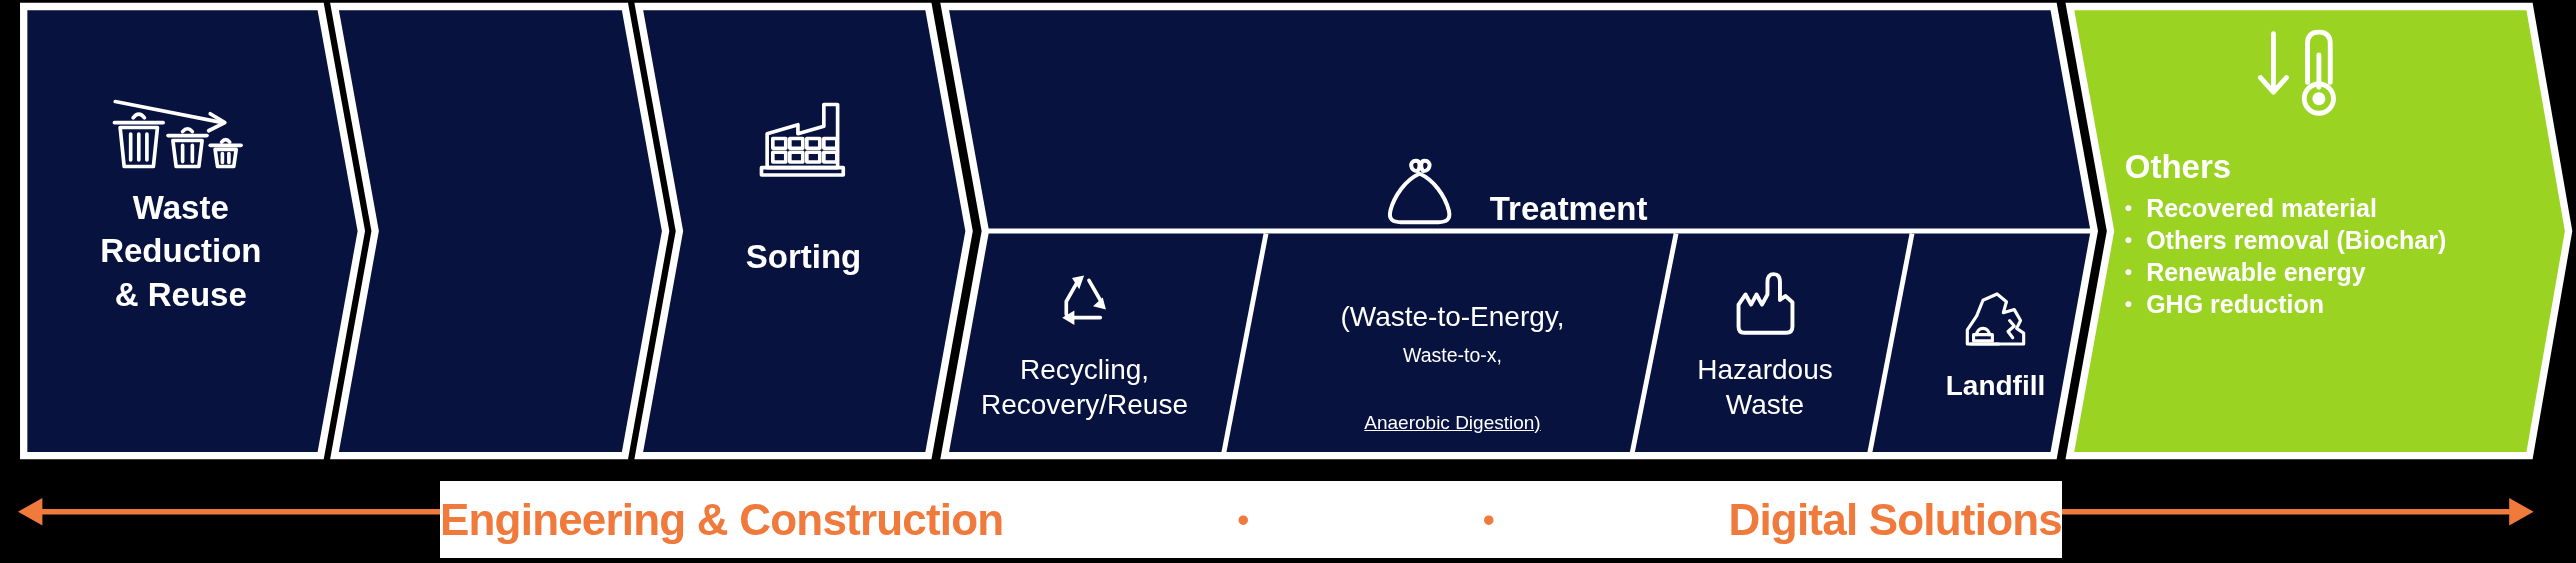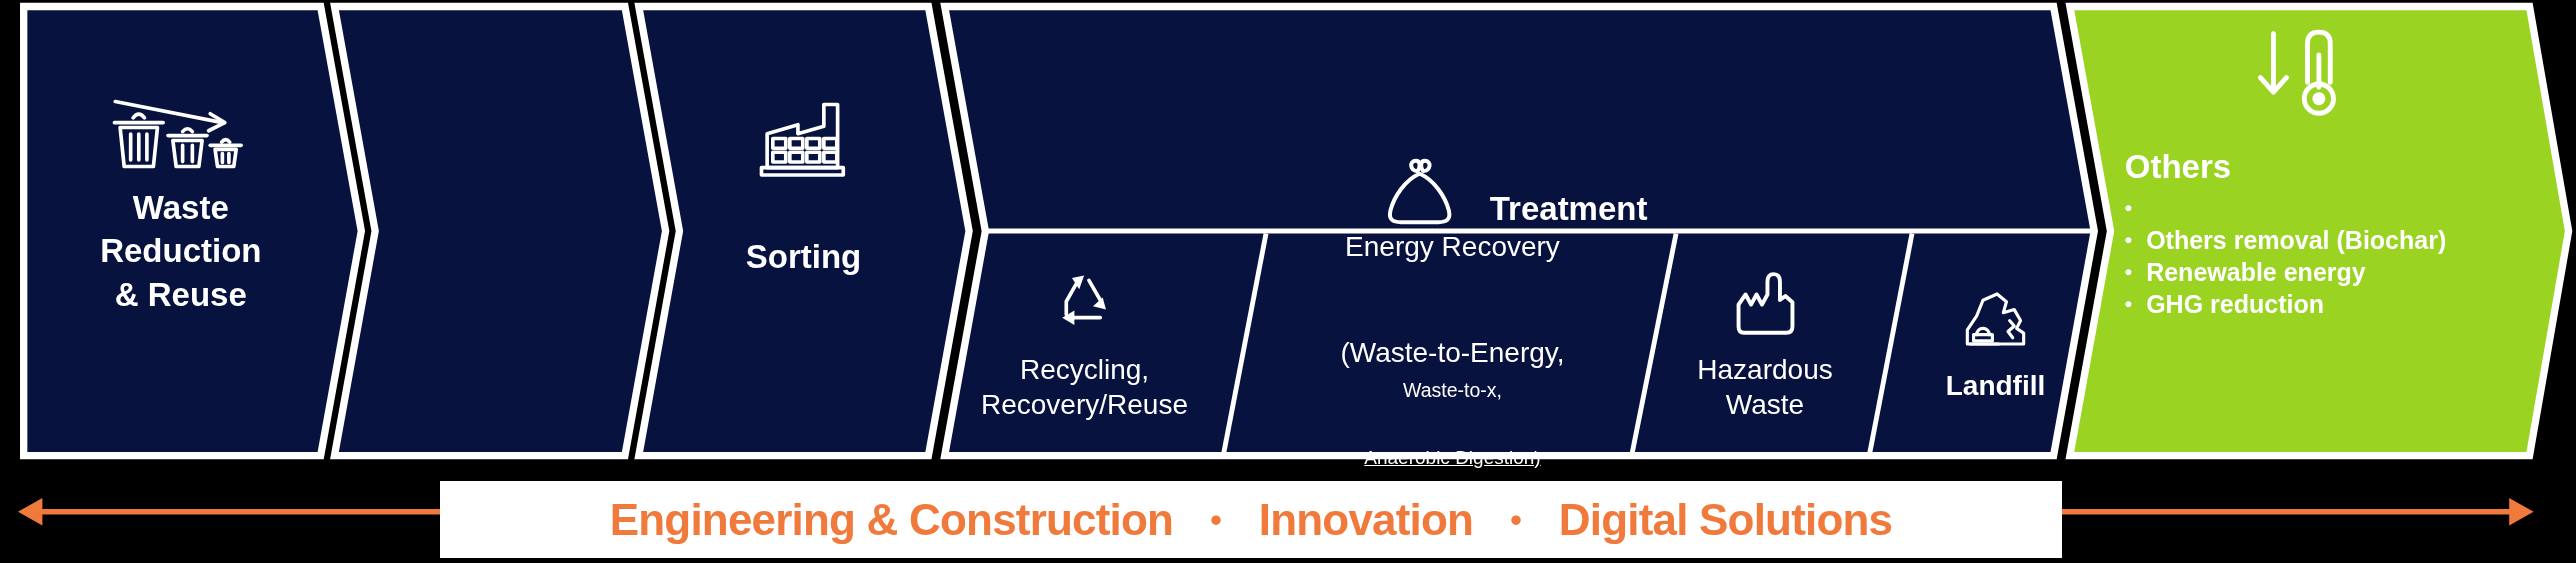--- a/index.html
+++ b/index.html
@@ -30,21 +30,21 @@
   #sub-energy{left:1257px;width:391px;}
   #sub-hazardous{left:1645px;width:240px;}
   #sub-landfill{left:1904px;width:183px;font-weight:bold;}
   #others{position:absolute;left:2115px;top:9.8px;width:435px;height:446px;
           display:flex;flex-direction:column;color:var(--white);padding-top:14.6px;box-sizing:border-box;}
   #others .icon-wrap{align-self:center;transform:translateX(-34px);}
   #others .g-title{font-size:33px;font-weight:bold;margin:24.4px 0 6.5px;padding-left:9.8px;}
   .g-bullet{display:flex;gap:14px;font-size:25px;font-weight:bold;line-height:1.28;padding-left:9.8px;}
   .g-bullet .dot{font-size:21px;line-height:1.5;}
   #footer-box{position:absolute;left:440px;top:481px;width:1622px;height:77px;background:var(--white);
-              display:flex;align-items:center;justify-content:center;gap:37px;}
+              display:flex;align-items:center;justify-content:space-between;gap:37px;}
   .f-item{color:var(--orange);font-size:44px;font-weight:bold;letter-spacing:-0.8px;white-space:nowrap;}
   .f-sep{color:var(--orange);font-size:33px;font-weight:bold;}
   .icn{display:block;}
 </style>
 </head>
 <body>
 
 <div class="canvas">
 
   <svg class="shapes" width="2576" height="563" viewBox="0 0 3166 692">
@@ -133,21 +133,20 @@
 
     <div class="sub" id="sub-energy">
       <svg class="icn" width="85" height="85" viewBox="0 0 105 105" fill="none" stroke="#fff" stroke-width="4.5" stroke-linecap="round" stroke-linejoin="round">
         <circle cx="52" cy="48" r="36"></circle>
         <path d="M52,26 C38,38 36,56 52,66 C68,56 66,38 52,26 Z"></path>
         <path d="M52,34 V60 M52,66 L46,80"></path>
         <circle cx="86" cy="84" r="13" fill="var(--navy)"></circle>
         <path d="M91,69 L97,59 M100,78 L110,72 M77,94 L69,102"></path>
       </svg>
       <div class="slabel">
-        <div>Energy Recovery</div>
         <div>
           <span>(Waste-to-Energy,</span>
           <span class="sm">Waste-to-x,</span>
         </div>
         <div class="line3">Anaerobic Digestion)</div>
       </div>
     </div>
 
     <div class="sub" id="sub-hazardous">
       <svg class="icn" width="77" height="75" viewBox="0 0 85 96" fill="none" stroke="#fff" stroke-width="5" stroke-linecap="round" stroke-linejoin="round">
@@ -175,38 +174,38 @@
             <path d="M20,66 L36,84 L52,66"></path>
           <path d="M78,72 V24 Q78,10 92,10 Q106,10 106,24 V72"></path>
           <path d="M92,38 V78"></path>
           <circle cx="92" cy="92" r="18"></circle>
           <circle cx="92" cy="92" r="8" fill="#fff" stroke="none"></circle>
         </svg>
       </div>
       <div class="g-title">Others</div>
       <div class="g-bullet">
         <span class="dot">•</span>
+        <span>Recovered material</span>
       </div>
       <div class="g-bullet">
         <span class="dot">•</span>
         <span>Others removal (Biochar)</span>
       </div>
       <div class="g-bullet">
         <span class="dot">•</span>
         <span>Renewable energy</span>
       </div>
       <div class="g-bullet">
         <span class="dot">•</span>
         <span>GHG reduction</span>
       </div>
     </div>
 
     <div id="footer-box">
       <span class="f-item">Engineering &amp; Construction</span>
       <span class="f-sep">•</span>
-      <span class="f-item">Innovation</span>
       <span class="f-sep">•</span>
       <span class="f-item">Digital Solutions</span>
     </div>
 
   </div>
 </div>
 
 
 </body></html>

